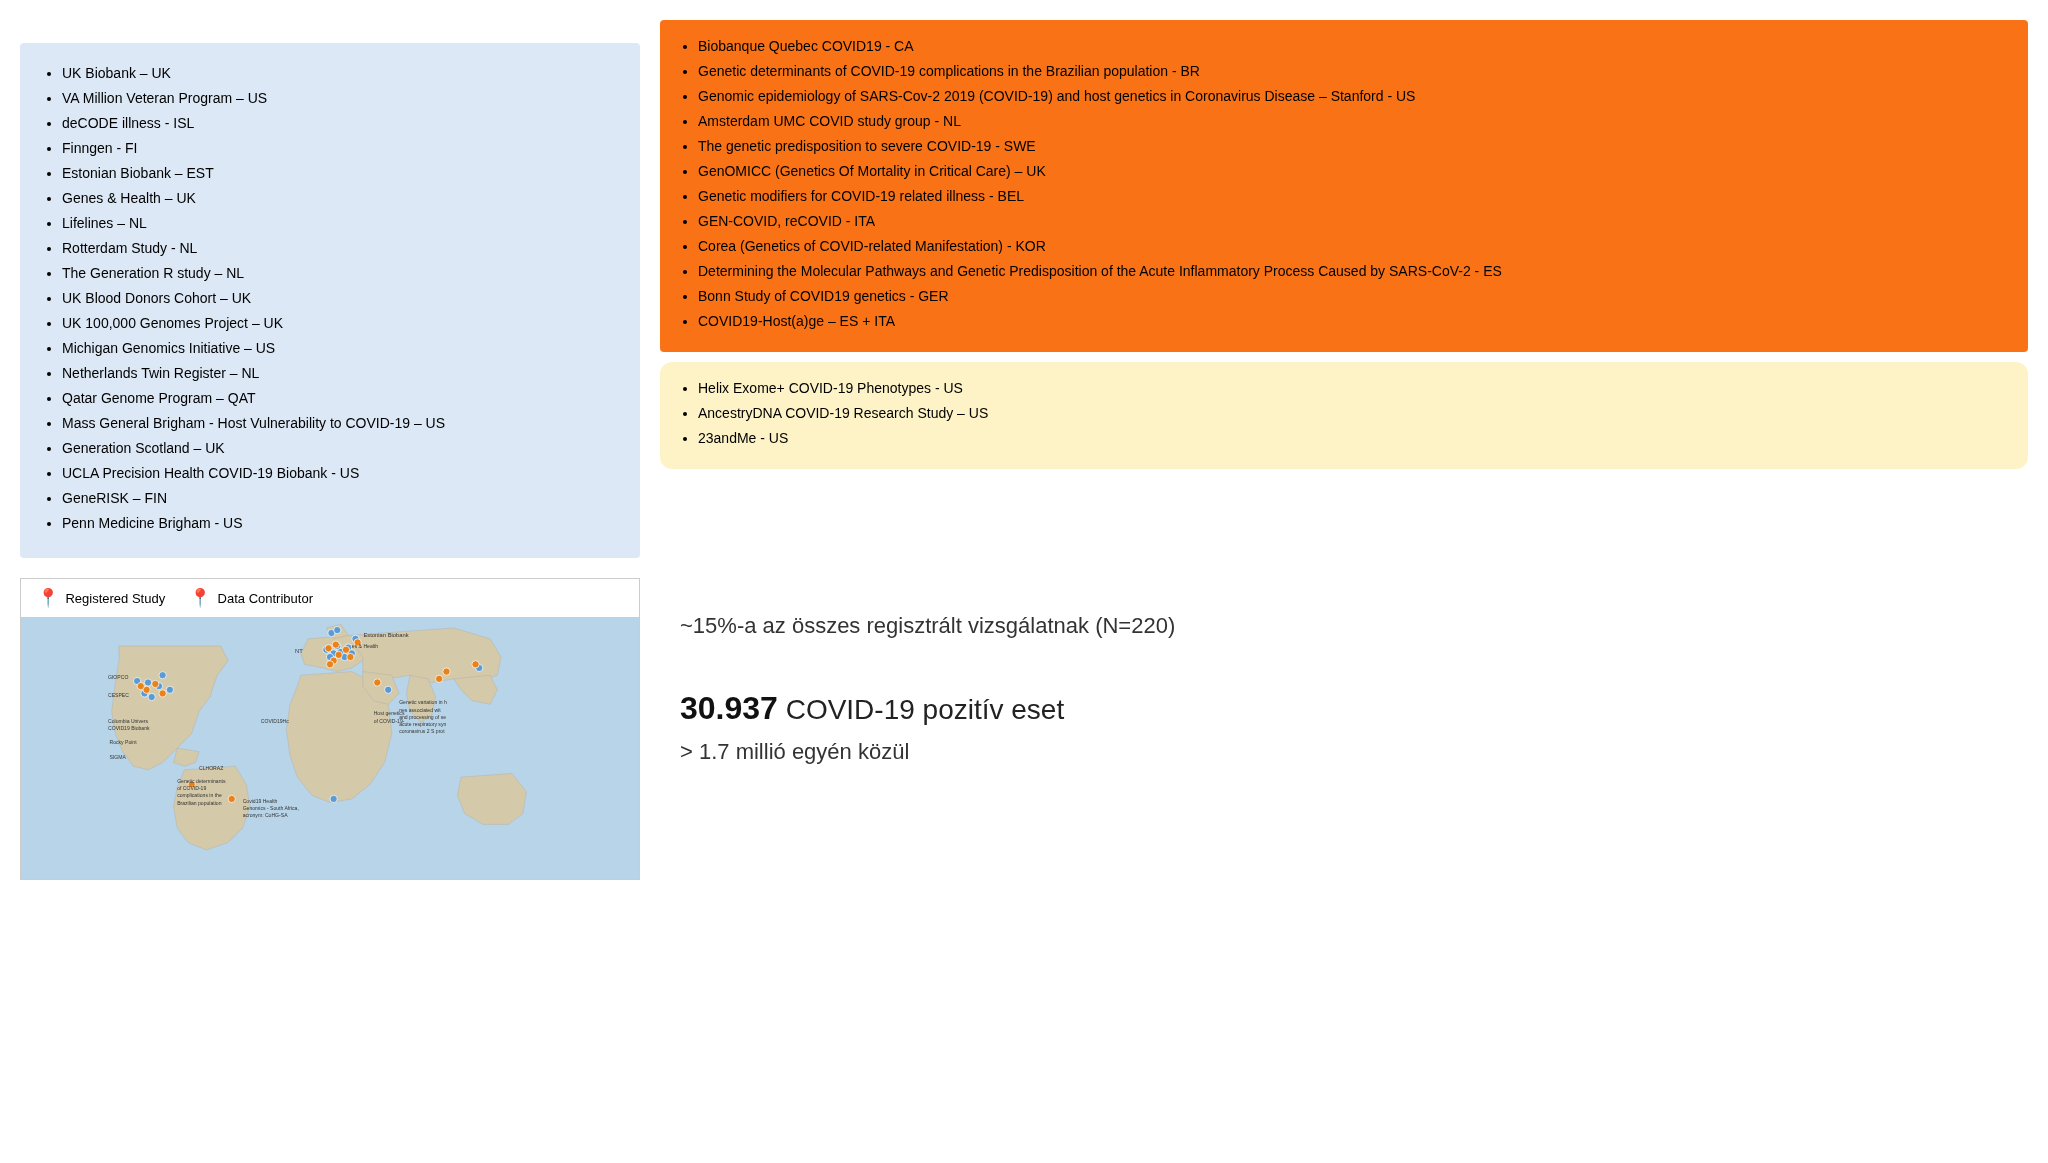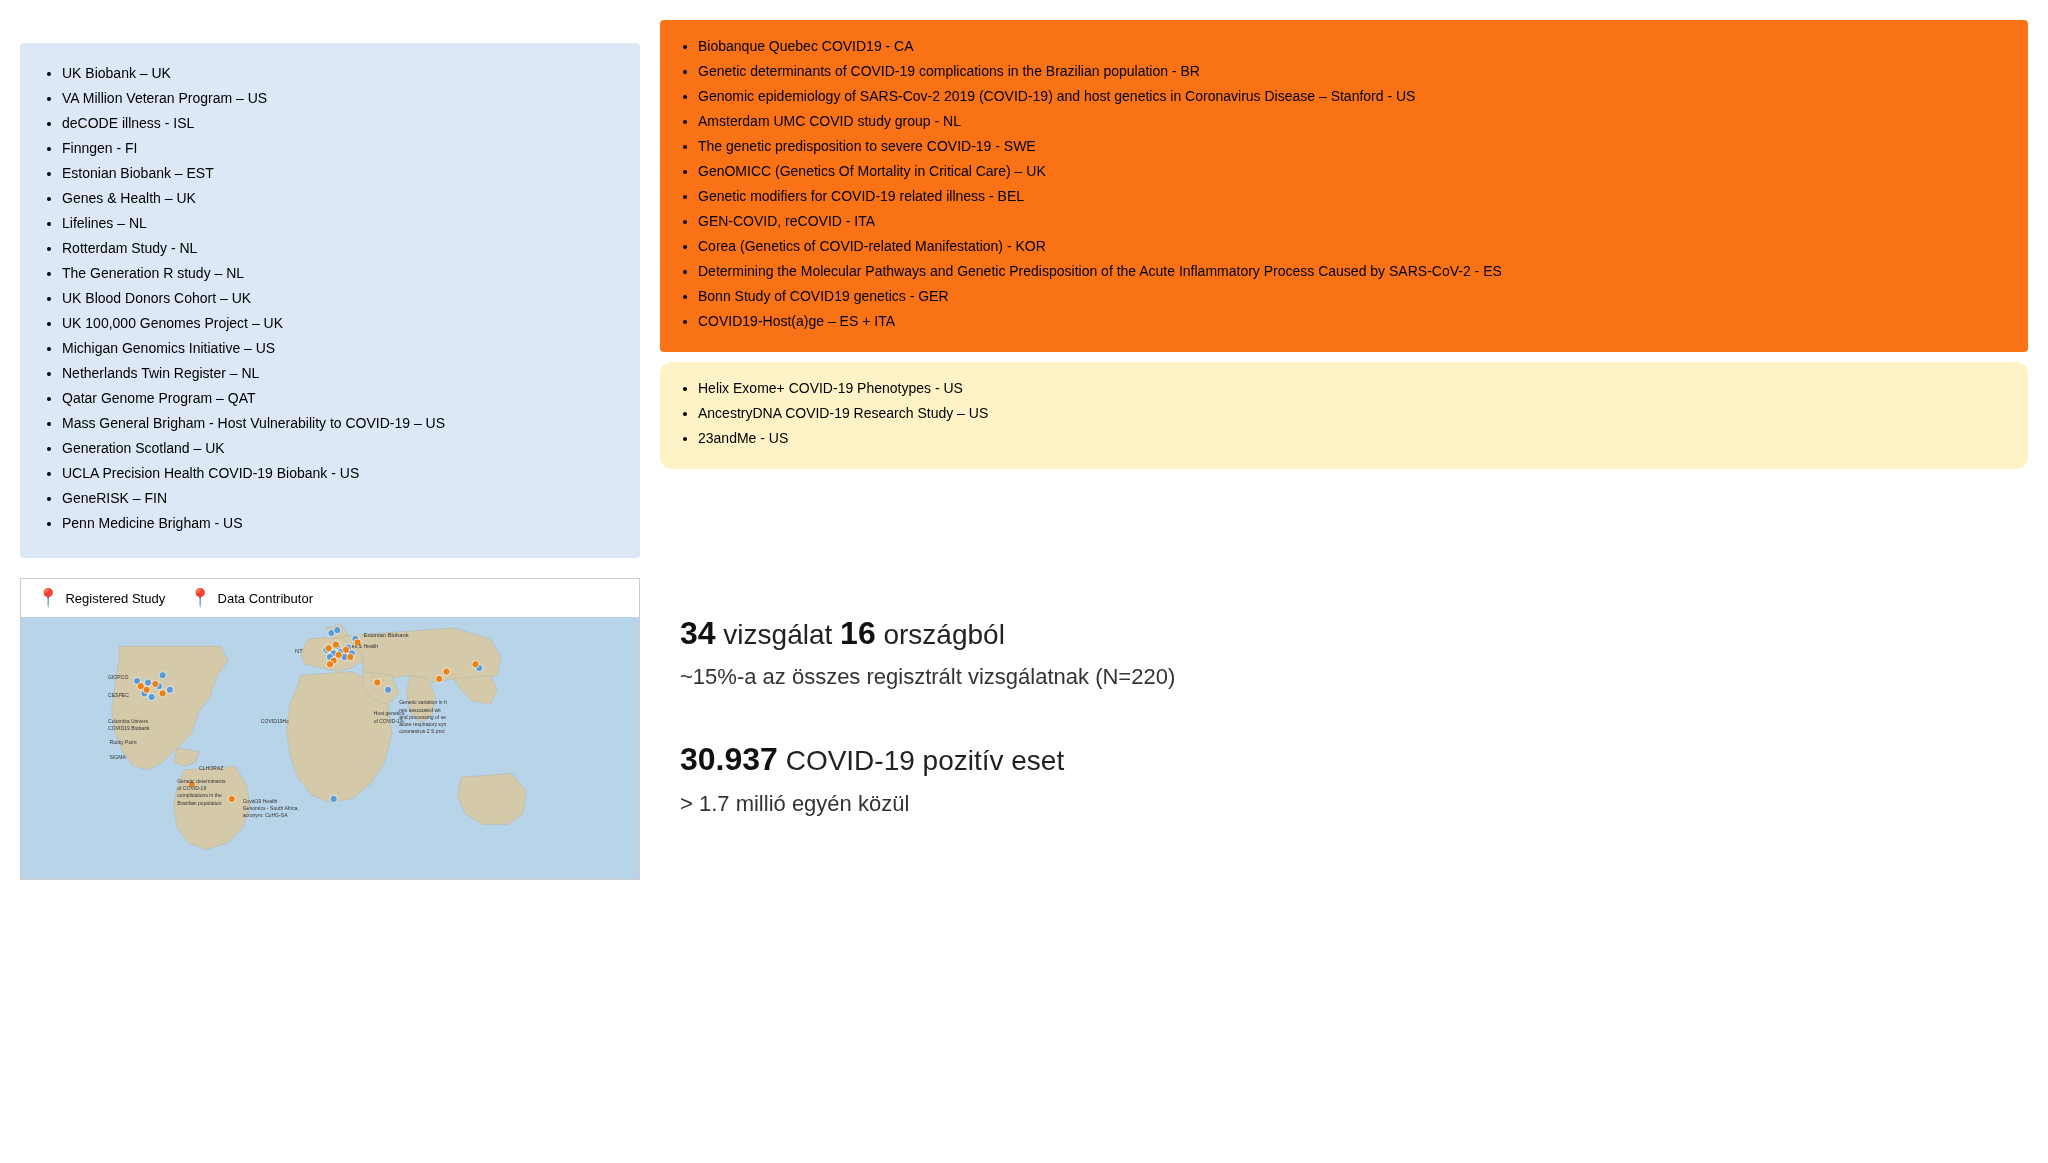--- a/index.html
+++ b/index.html
@@ -298,23 +298,20 @@
         <text x="405" y="160" font-size="7" fill="#333">coronavirus 2 S prot</text>
         <text x="262" y="50" font-size="8" fill="#333">NT</text>
         <text x="5" y="110" font-size="7" fill="#333">CESPEC</text>
         <text x="5" y="85" font-size="7" fill="#333">GIOPCO</text>
       </svg>
     </div>
   </div>
 
   <div class="stats-panel">
     <div class="stat-block">
-      <p>
-        <strong>34</strong><span> vizsgálat </span><strong>16</strong><span> országból</span>
-      </p>
       <p class="sub">~15%-a az összes regisztrált vizsgálatnak (N=220)</p>
     </div>
 
     <div class="stat-block">
       <p>
         <strong>30.937</strong><span> COVID-19 pozitív eset</span>
       </p>
       <p class="sub">&gt; 1.7 millió egyén közül</p>
     </div>
   </div>

